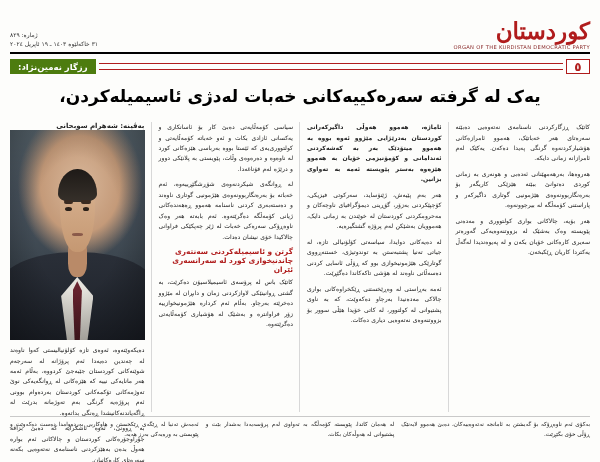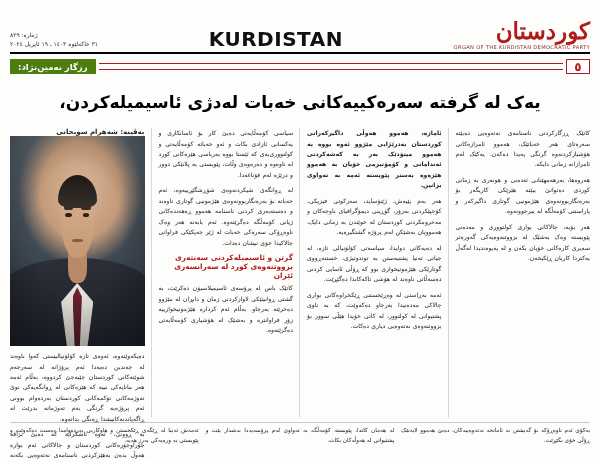--- a/index.html
+++ b/index.html
@@ -110,21 +110,21 @@
     justify-content: center;
     font-size: 12px;
     font-weight: bold;
     color: #b01c1c;
     border: 1px solid #b01c1c;
     background: #fff;
   }
 
   
   .headline {
-    margin-top: 14px;
+    margin-top: 8px;
     text-align: center;
     font-family: "DejaVu Sans", "Liberation Sans", sans-serif;
     font-size: 17px;
     font-weight: bold;
     color: #000;
     line-height: 1.65;
     padding: 0 8px;
   }
   .headline .hl-line { display: block; }
 
@@ -307,23 +307,20 @@
 </head>
 <body>
 
 <div class="page">
 
   <div class="masthead">
     <div class="masthead-right">
       <div class="paper-name">کوردستان</div>
       <div class="paper-sub">ORGAN OF THE KURDISTAN DEMOCRATIC PARTY</div>
     </div>
-    <div class="masthead-center">
-      <div class="paper-logo">KURDISTAN</div>
-    </div>
     <div class="masthead-left">
       <div class="issue-line">ژمارە: ٨٢٩</div>
       <div class="issue-line">٣١ خاکەلێوە ١٤٠٣ ـ ١٩ ئاپریل ٢٠٢٤</div>
     </div>
   </div>
 
   <div class="section-bar">
     <div class="page-number">٥</div>
     <div class="section-rule"></div>
     <div class="section-tag">رزگار نەمین‌نژاد:</div>
@@ -344,21 +341,21 @@
     <div class="col">
       <p class="ptext lead">ئاماژە، هەموو هەوڵی داگیرکەرانی کوردستان بەدرێژایی مێژوو ئەوە بووە بە هەموو میتۆدێک بەر بە کەشەکردنی ئەندامانی و کۆمۆنیزمی خۆیان بە هەموو هێزەوە بەستر پێویستە ئەمە بە تەواوی بزانین.</p>
       <p class="ptext">هەر بەم پێیەش، ژێنۆساید، سەرکوتی فیزیکی، کۆچپێکردنی بەزۆر، گۆڕینی دیمۆگرافیای ناوچەکان و مەحرومکردنی کوردستان لە خوێندن بە زمانی دایک، هەموویان بەشێکن لەم پرۆژە گشتگیرەیە.</p>
       <p class="ptext">لە دەیەکانی دوایدا، سیاسەتی کۆلۆنیالی تازە، لە جیاتی تەنیا پشتبەستن بە توندوتیژی، خستنەڕووی گوتارێکی هێژمونیخوازی بوو کە ڕۆڵی ئاسایی کردنی دەسەڵاتی ناوەند لە هۆشی تاکەکاندا دەگێڕێت.</p>
       <p class="ptext">ئەمە بەڕاستی لە وەڕێخستنی ڕێکخراوەکانی بواری چالاکی مەدەنیدا بەرچاو دەکەوێت، کە بە ناوی پشتیوانی لە کولتوور، لە کاتی خۆیدا هێڵی سوور بۆ بزووتنەوەی نەتەوەیی دیاری دەکات.</p>
     </div>
 
     <div class="col">
       <p class="ptext">سیاسی کۆمەڵایەتی دەبێ کار بۆ ئاسانکاری و یەکسانی ئازادی بکات و ئەو خەباتە کۆمەڵایەتی و کولتووری‌یەی کە ئێستا بووە بەرباسی هێزەکانی کورد لە ناوەوە و دەرەوەی وڵات، پێویستی بە پلانێکی دوور و درێژە لەم قۆناغەدا.</p>
       <p class="ptext">لە ڕوانگەی شیکردنەوەی شۆڕشگێڕییەوە، ئەم خەباتە بۆ بەرەنگاربوونەوەی هێژمونیی گوتاری ناوەند و دەستەبەری کردنی ناسنامە هەموو ڕەهەندەکانی ژیانی کۆمەڵگە دەگرێتەوە. ئەم بابەتە هەر وەک ناوەڕۆکی سەرەکی خەبات لە ژێر چەپکێکی فراوانی چالاکیدا خۆی نیشان دەدات.</p>
-      <div class="subhead">گرتن و ئاسیمیلەکردنی سەنتەری بزووتنەوەی کورد لە سەرانسەری ئێران</div>
+      <div class="subhead">گرتن و ئاسیمیلەکردنی سەنتەری چاندنیخوازی کورد لە سەرانسەری ئێران</div>
       <p class="ptext">کاتێک باس لە پرۆسەی ئاسیمیلاسیۆن دەکرێت، بە گشتی ڕوانینێکی لاوازکردنی زمان و دابڕان لە مێژوو دەخرێتە بەرچاو. بەڵام ئەم کردارە هێژمونیخوازییە زۆر فراوانترە و بەشێک لە هۆشیاری کۆمەڵایەتی دەگرێتەوە.</p>
     </div>
 
     <div class="col">
       <div class="byline">بەڤینە: شەهرام سوبحانی</div>
       <div class="photo-wrap">
         <div class="photo">
           <div class="suit"></div>
           <div class="shirt"></div>
           <div class="tie"></div>

